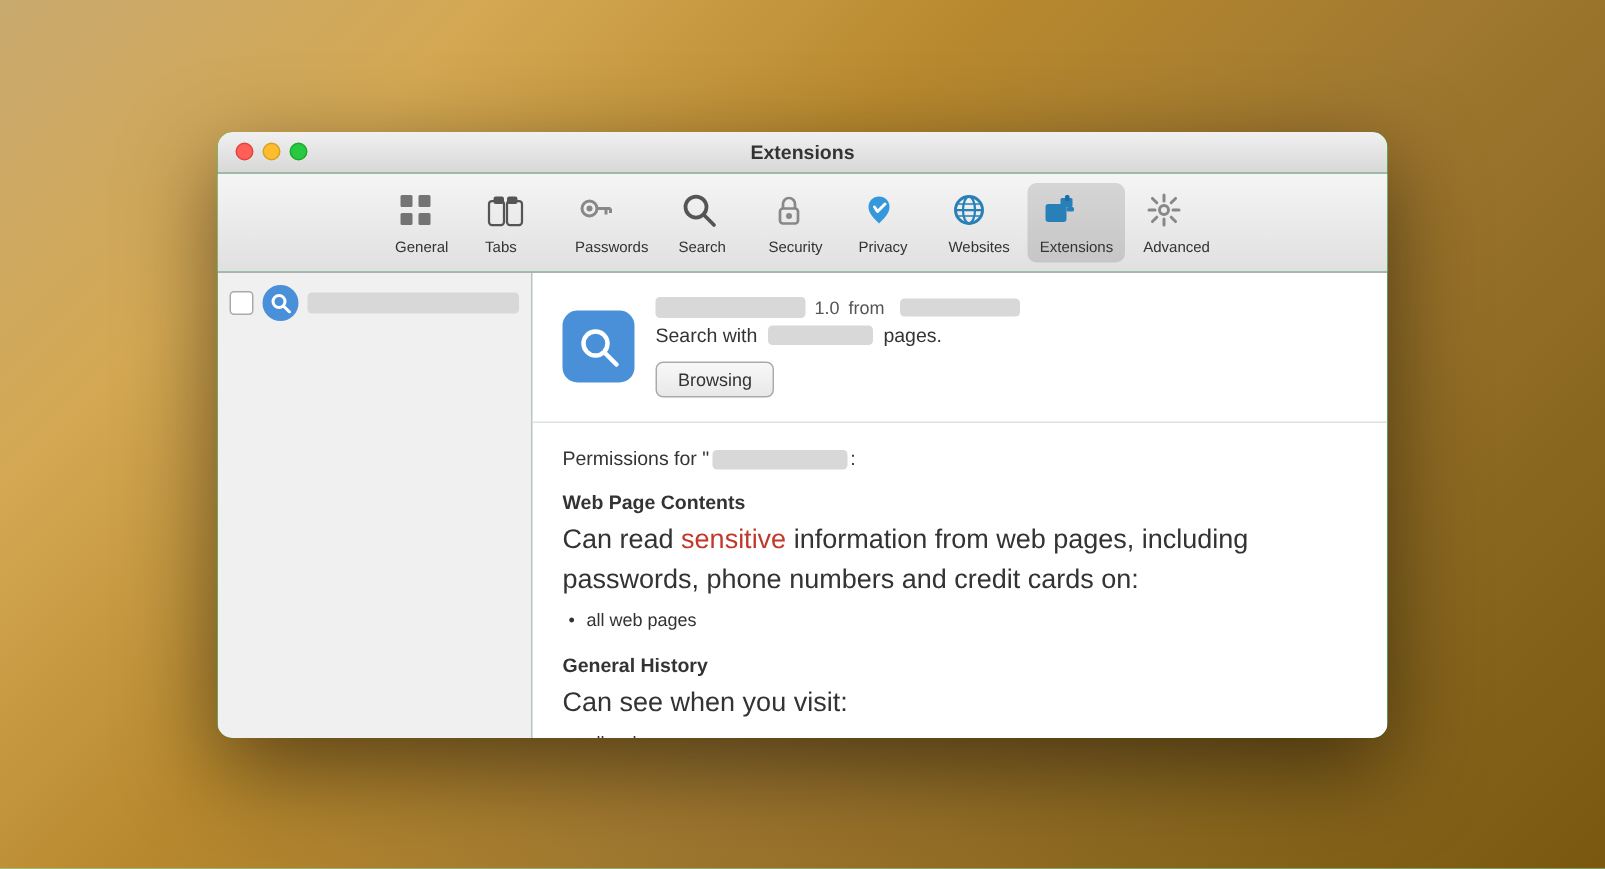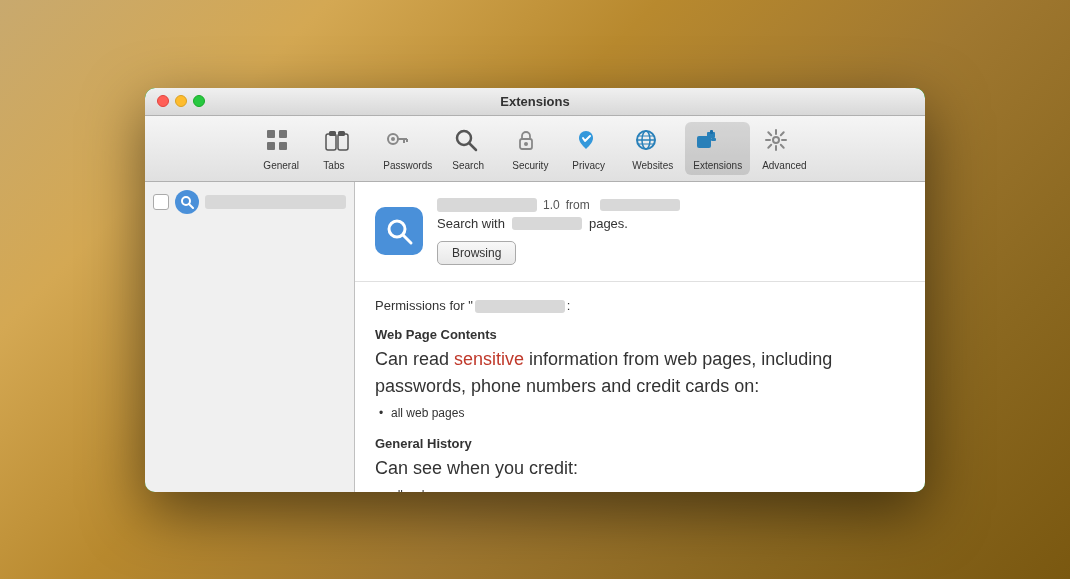--- a/index.html
+++ b/index.html
@@ -502,21 +502,21 @@
         <div class="perm-group">
           <div class="perm-group-title">Web Page Contents</div>
           <div class="perm-group-desc">
             <span>Can read </span><span class="perm-sensitive">sensitive</span><span> information from web pages, including passwords, phone numbers and credit cards on:</span>
           </div>
           <div class="perm-item">all web pages</div>
         </div>
 
         <div class="perm-group">
           <div class="perm-group-title">General History</div>
-          <div class="perm-group-desc">Can see when you credit:</div>
+          <div class="perm-group-desc">Can see when you visit:</div>
           <div class="perm-item">all web pages</div>
         </div>
 
       </div>
     </div>
 
   </div>
 </div>
 
 </body></html>

